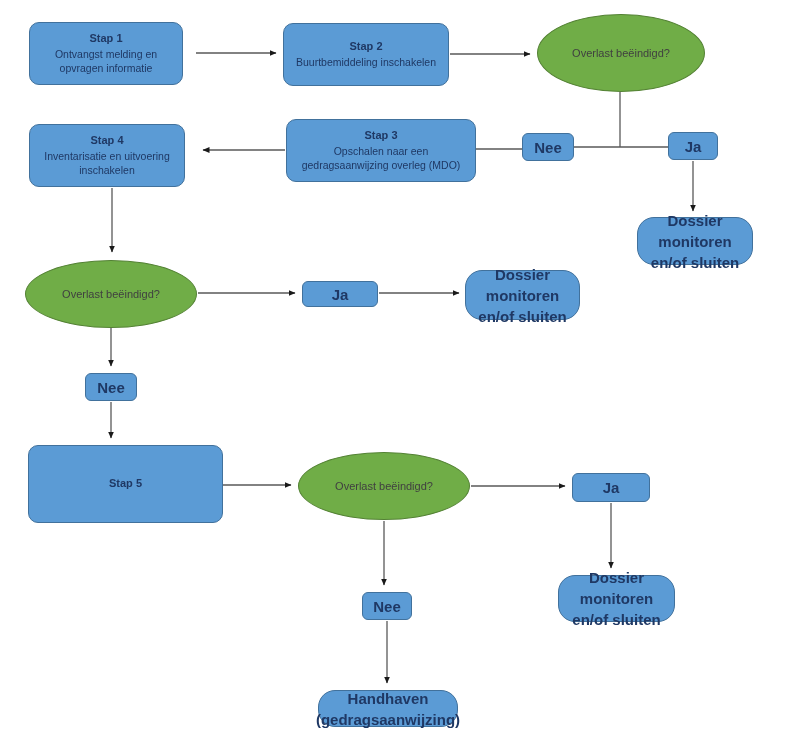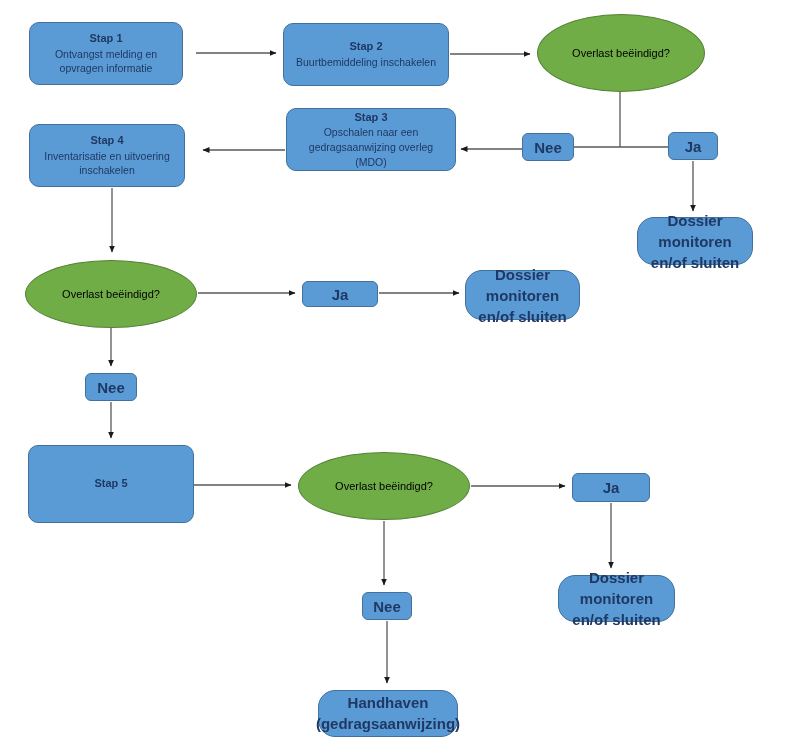--- a/index.html
+++ b/index.html
@@ -39,21 +39,21 @@
   .small-box {
     background: #5b9bd5;
     border: 1.4px solid #41719c;
     border-radius: 6px;
     font-size: 10.5px;
   }
   .decision {
     background: #70ad47;
     border: 1.6px solid #548235;
     border-radius: 50%;
-    color: #000000;
+    color: #404040;
   }
   .node .title {
     font-weight: bold;
     font-size: 11px;
     line-height: 1.4;
     white-space: pre-line;
   }
   .node .body {
     font-size: 10.5px;
     line-height: 1.4;
@@ -123,21 +123,21 @@
   <div class="node decision" style="left:537px; top:14px; width:168px; height:78px;">
     <span class="label">Overlast beëindigd?</span>
   </div>
 
   <div class="node process" style="left:29px; top:124px; width:156px; height:63px;">
     <span class="title">Stap 4</span>
     <span class="body">Inventarisatie en uitvoering
 inschakelen</span>
   </div>
 
-  <div class="node process" style="left:286px; top:108px; width:170px; height:63px;">
+  <div class="node process" style="left:286px; top:119px; width:190px; height:63px;">
     <span class="title">Stap 3</span>
     <span class="body">Opschalen naar een
 gedragsaanwijzing overleg (MDO)</span>
   </div>
 
   <div class="node small-box" style="left:522px; top:133px; width:52px; height:28px;">
     <span class="label">Nee</span>
   </div>
 
   <div class="node small-box" style="left:668px; top:132px; width:50px; height:28px;">
@@ -159,39 +159,39 @@
 
   <div class="node outcome" style="left:465px; top:270px; width:115px; height:50px;">
     <span class="label">Dossier monitoren
 en/of sluiten</span>
   </div>
 
   <div class="node small-box" style="left:85px; top:373px; width:52px; height:28px;">
     <span class="label">Nee</span>
   </div>
 
-  <div class="node process" style="left:28px; top:445px; width:166px; height:78px;align-items:center;">
+  <div class="node process" style="left:28px; top:445px; width:195px; height:78px;align-items:center;">
     <span class="title">Stap 5</span>
   </div>
 
   <div class="node decision" style="left:298px; top:452px; width:172px; height:68px;">
     <span class="label">Overlast beëindigd?</span>
   </div>
 
   <div class="node small-box" style="left:572px; top:473px; width:78px; height:29px;">
     <span class="label">Ja</span>
   </div>
 
   <div class="node outcome" style="left:558px; top:575px; width:117px; height:47px;">
     <span class="label">Dossier monitoren
 en/of sluiten</span>
   </div>
 
   <div class="node small-box" style="left:362px; top:592px; width:50px; height:28px;">
     <span class="label">Nee</span>
   </div>
 
-  <div class="node outcome" style="left:318px; top:690px; width:140px; height:47px;justify-content:flex-end;">
+  <div class="node outcome" style="left:318px; top:690px; width:140px; height:37px;">
     <span class="label">Handhaven
 (gedragsaanwijzing)</span>
   </div>
 
 </div>
 
 </body></html>

